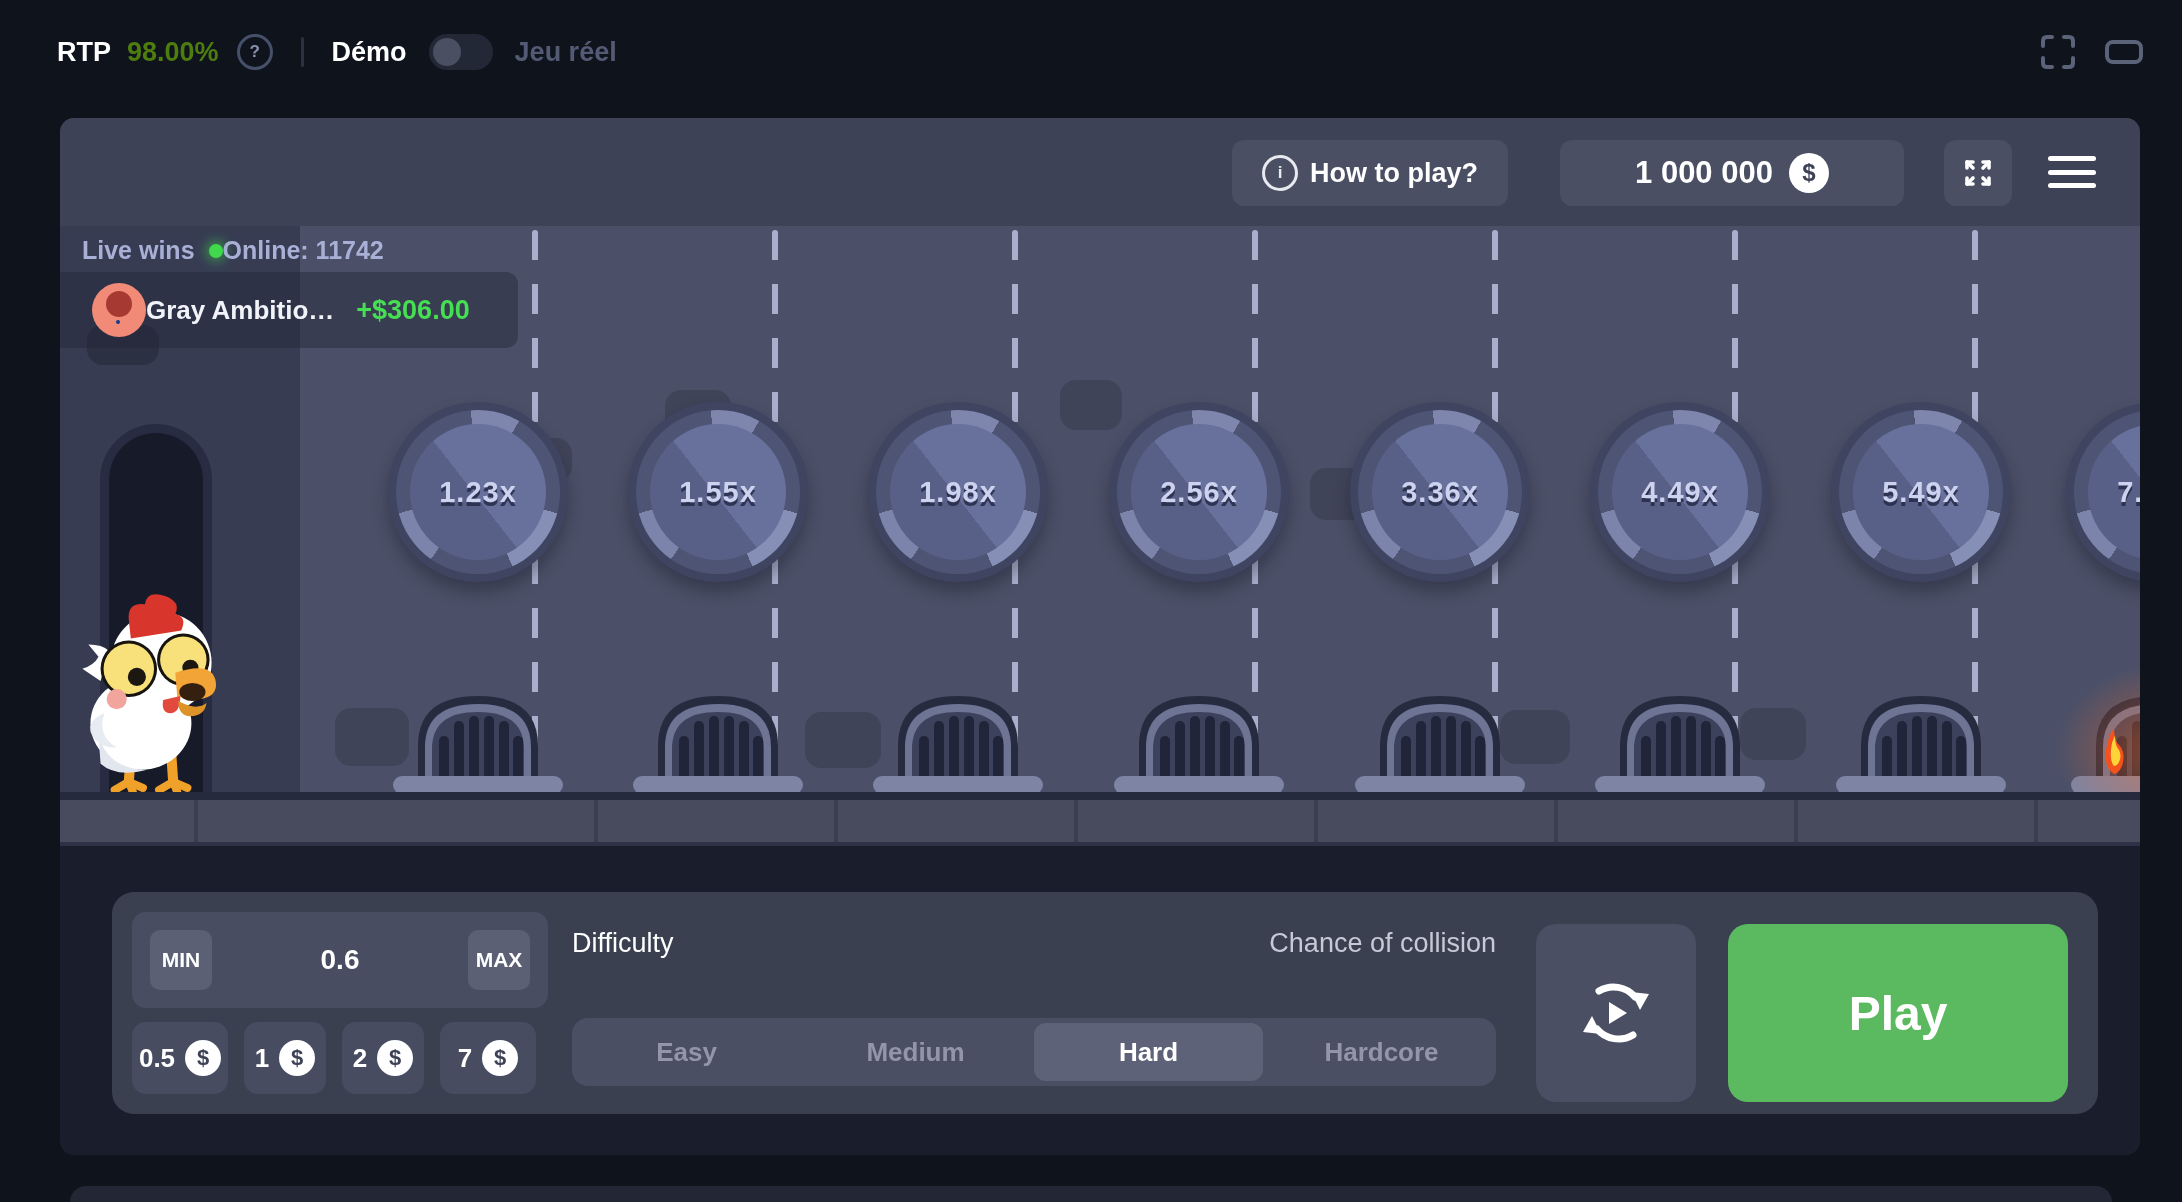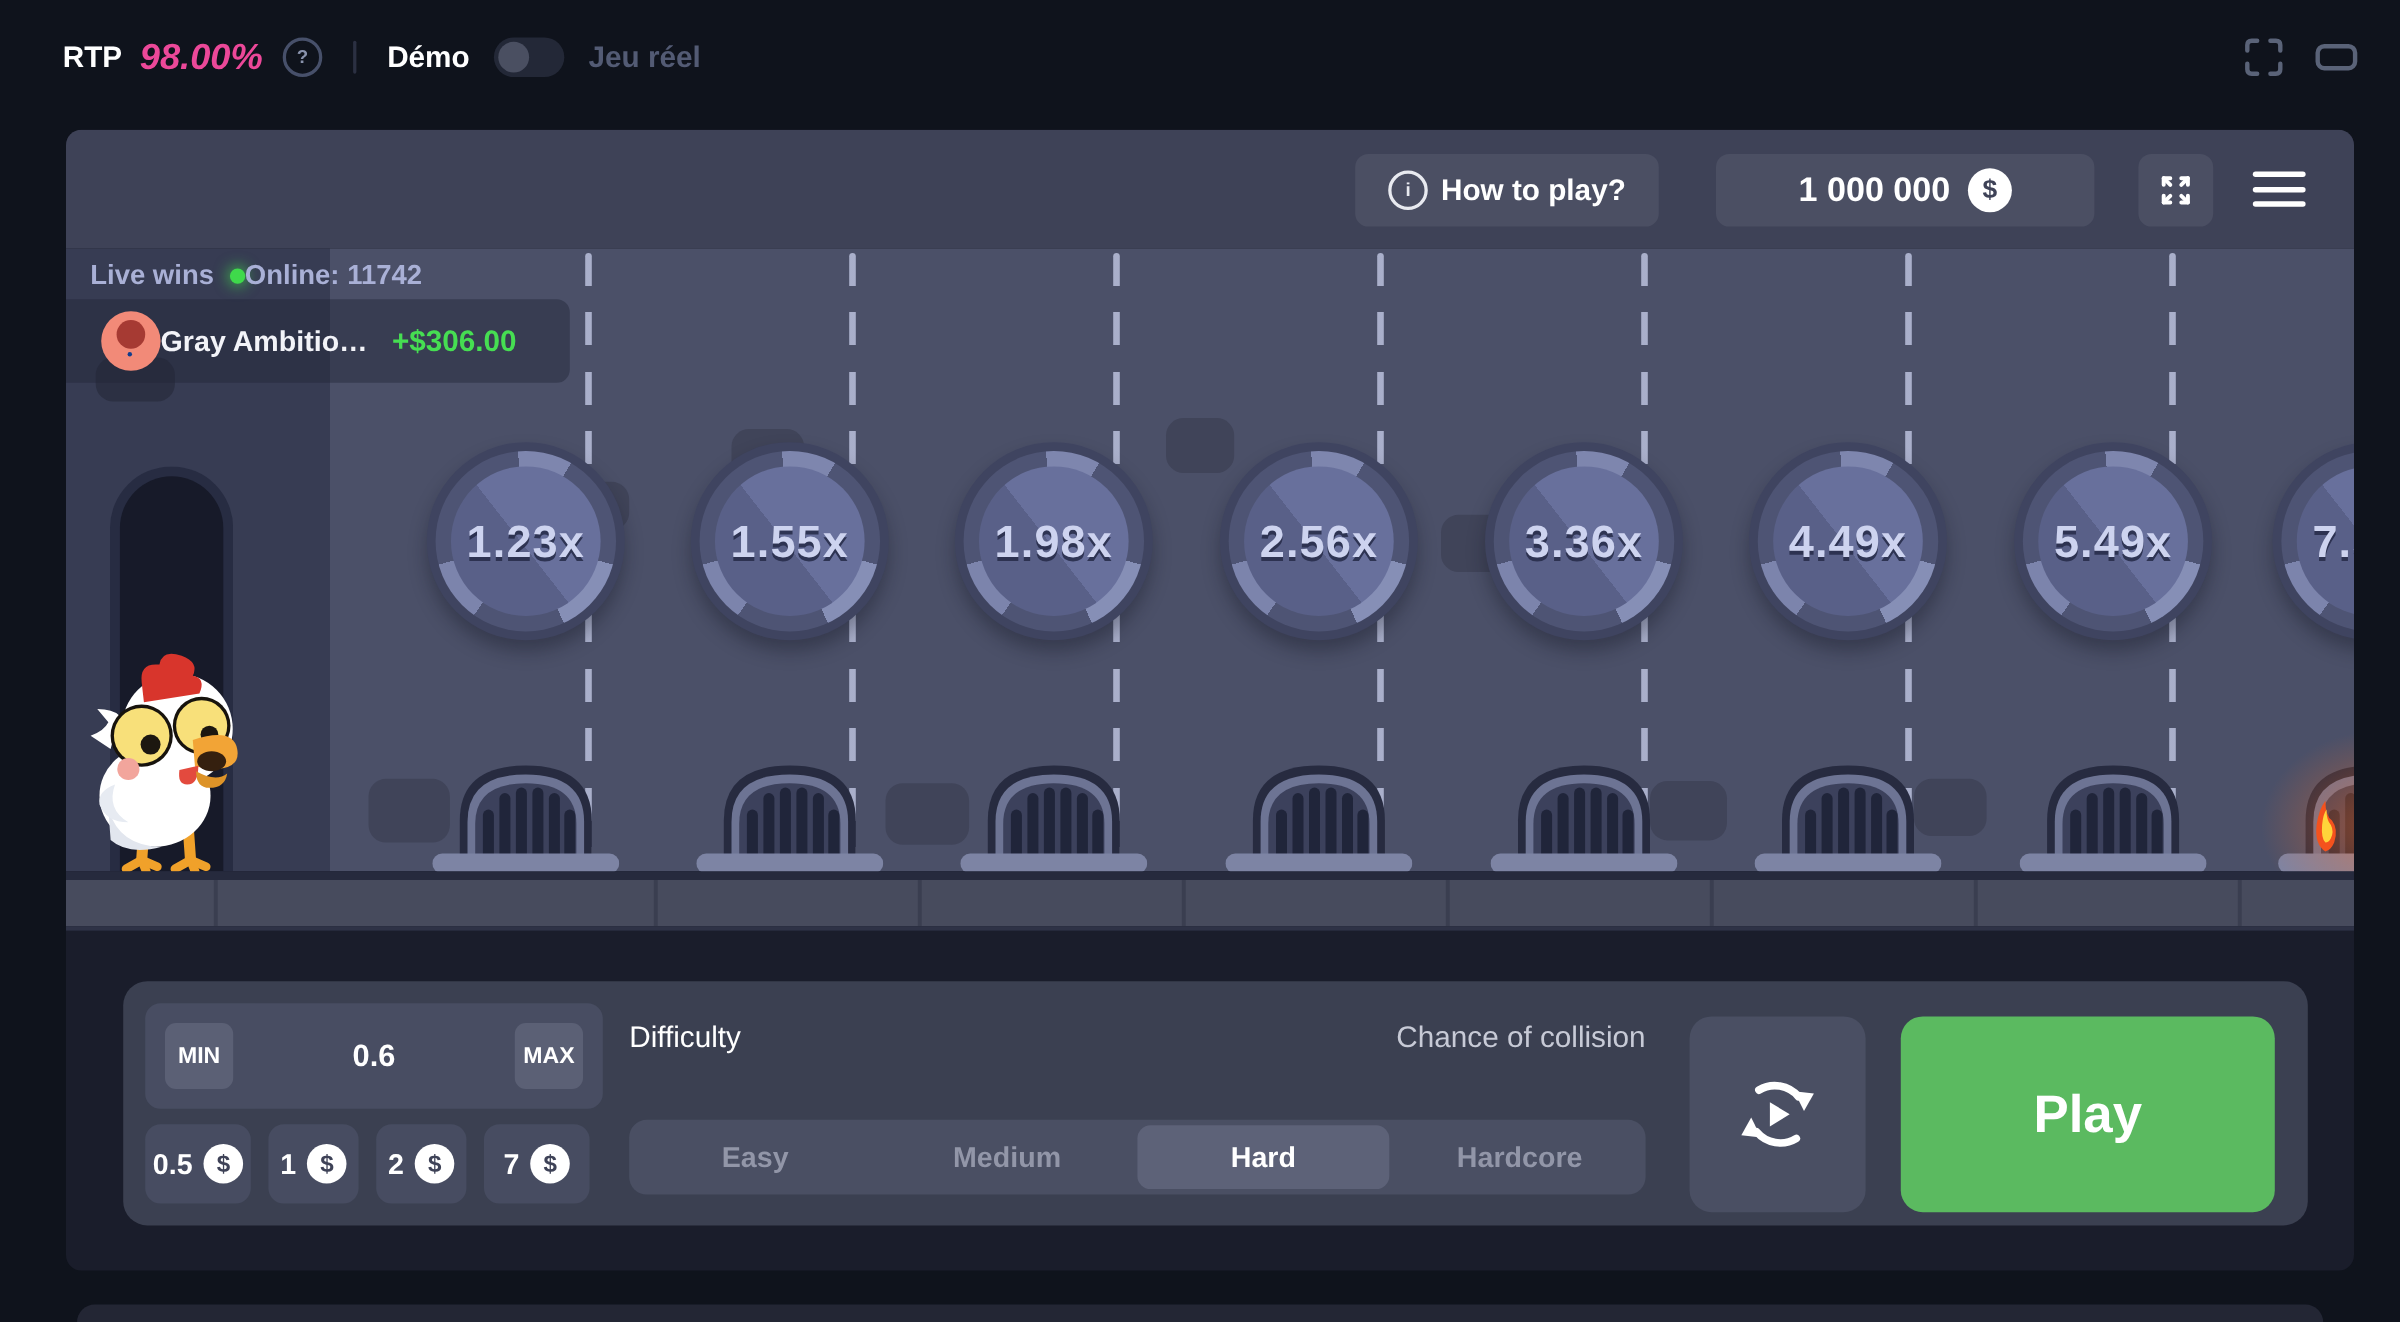--- a/index.html
+++ b/index.html
@@ -2,21 +2,21 @@
 <html><head>
 <meta charset="utf-8">
 <style>
   html,body{margin:0;padding:0;background:#0f131c;}
   body{font-family:"Liberation Sans",sans-serif;-webkit-font-smoothing:antialiased;}
   .stage{position:relative;width:2182px;height:1202px;background:#0f131c;overflow:hidden;}
 
   
   .topbar{position:absolute;left:57px;top:26px;height:52px;display:flex;align-items:center;gap:16px;}
   .rtp-label{color:#fff;font-size:27px;font-weight:bold;}
-  .rtp-value{color:#ec4899;font-size:33px;font-weight:bold;font-style:italic;}
+  .rtp-value{color:#4d7c0f;font-size:27px;font-weight:bold;}
   .q-icon{width:30px;height:30px;border:3px solid #47506a;border-radius:50%;display:flex;align-items:center;justify-content:center;color:#8a93ad;font-size:17px;font-weight:bold;margin-left:2px;}
   .tb-div{width:3px;height:30px;background:#2b3042;margin:0 12px;border-radius:2px;}
   .demo-label{color:#fff;font-size:27px;font-weight:bold;}
   .toggle{position:relative;width:64px;height:36px;border-radius:18px;background:#232837;margin:0 6px;}
   .toggle .knob{position:absolute;left:4px;top:4px;width:28px;height:28px;border-radius:50%;background:#4a4f61;}
   .real-label{color:#535b74;font-size:27px;font-weight:bold;}
   .topbar-right{position:absolute;right:36px;top:26px;height:52px;display:flex;align-items:center;gap:24px;}
 
   
   .wrapper{position:absolute;left:60px;top:118px;width:2080px;height:1037px;background:#1a1d2b;border-radius:14px;overflow:hidden;}
@@ -50,21 +50,21 @@
   .stain.dark{background:#2c3043;}
 
   .divider{position:absolute;top:4px;height:560px;width:6px;border-radius:3px;
     background:repeating-linear-gradient(to bottom,rgba(186,192,220,.85) 0 30px,transparent 30px 54px);}
 
   .lane{position:absolute;top:0;width:0;height:566px;}
   .disc{position:absolute;left:-90px;top:176px;width:180px;height:180px;border-radius:50%;background:#3f4460;box-shadow:0 10px 16px rgba(16,19,31,.35);}
   .disc::before{content:"";position:absolute;inset:8px;border-radius:50%;
     background:conic-gradient(from 215deg,#7c84ac 0 40deg,#4e5474 40deg 140deg,#7e86ae 140deg 175deg,#4e5474 175deg 250deg,#868fb6 250deg 300deg,#4e5474 300deg 360deg);}
   .disc-face{position:absolute;inset:22px;border-radius:50%;background:linear-gradient(52deg,#596088 0 48%,#68709c 48%);display:flex;align-items:center;justify-content:center;}
-  .mult{color:#cdd3ef;font-size:41px;font-weight:bold;letter-spacing:1px;text-shadow:0 4px 0 rgba(40,46,75,.9);text-align:right;}
+  .mult{color:#cdd3ef;font-size:29px;font-weight:bold;letter-spacing:1px;text-shadow:0 4px 0 rgba(40,46,75,.9);text-align:right;}
   .grate{position:absolute;left:-85px;top:458px;width:170px;height:110px;}
 
   .fire-glow{position:absolute;left:-110px;top:430px;width:240px;height:190px;background:radial-gradient(ellipse at center,rgba(255,110,35,.5),transparent 65%);}
   .flames{position:absolute;left:-70px;top:450px;width:140px;height:110px;}
 
   
   .livewins{position:absolute;left:22px;top:10px;display:flex;align-items:center;}
   .lw-label,.lw-online{color:#a9b0d6;font-size:25px;font-weight:bold;}
   .lw-dot{width:14px;height:14px;border-radius:50%;background:#3fd94b;box-shadow:0 0 12px 3px rgba(63,217,75,.55);margin-left:14px;}
   .win-row{position:absolute;left:0;top:46px;width:458px;height:76px;background:rgba(33,37,56,.45);border-radius:0 12px 12px 0;display:flex;align-items:center;}

